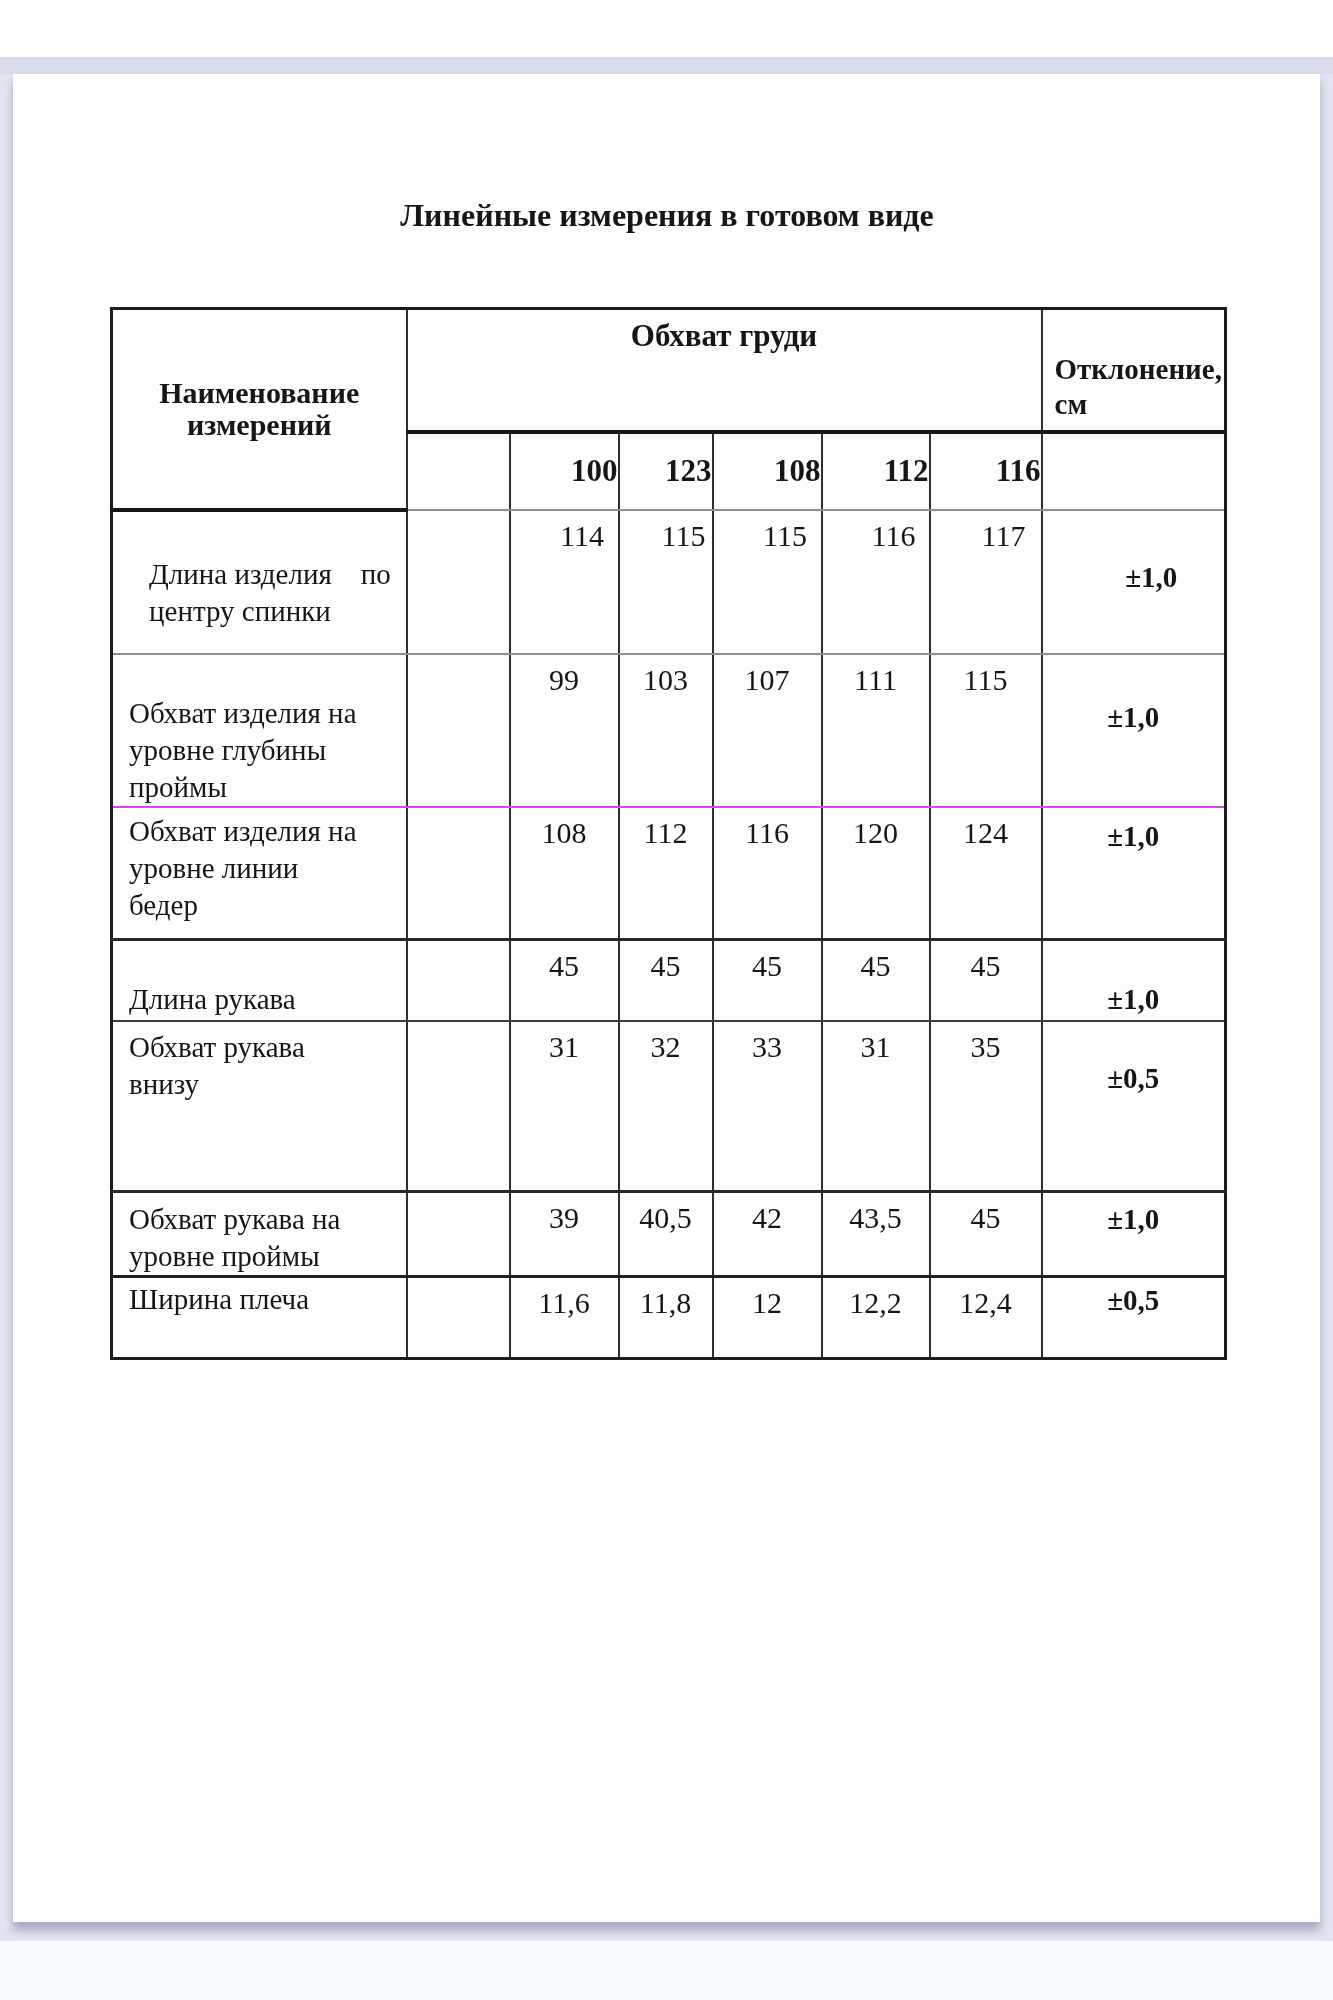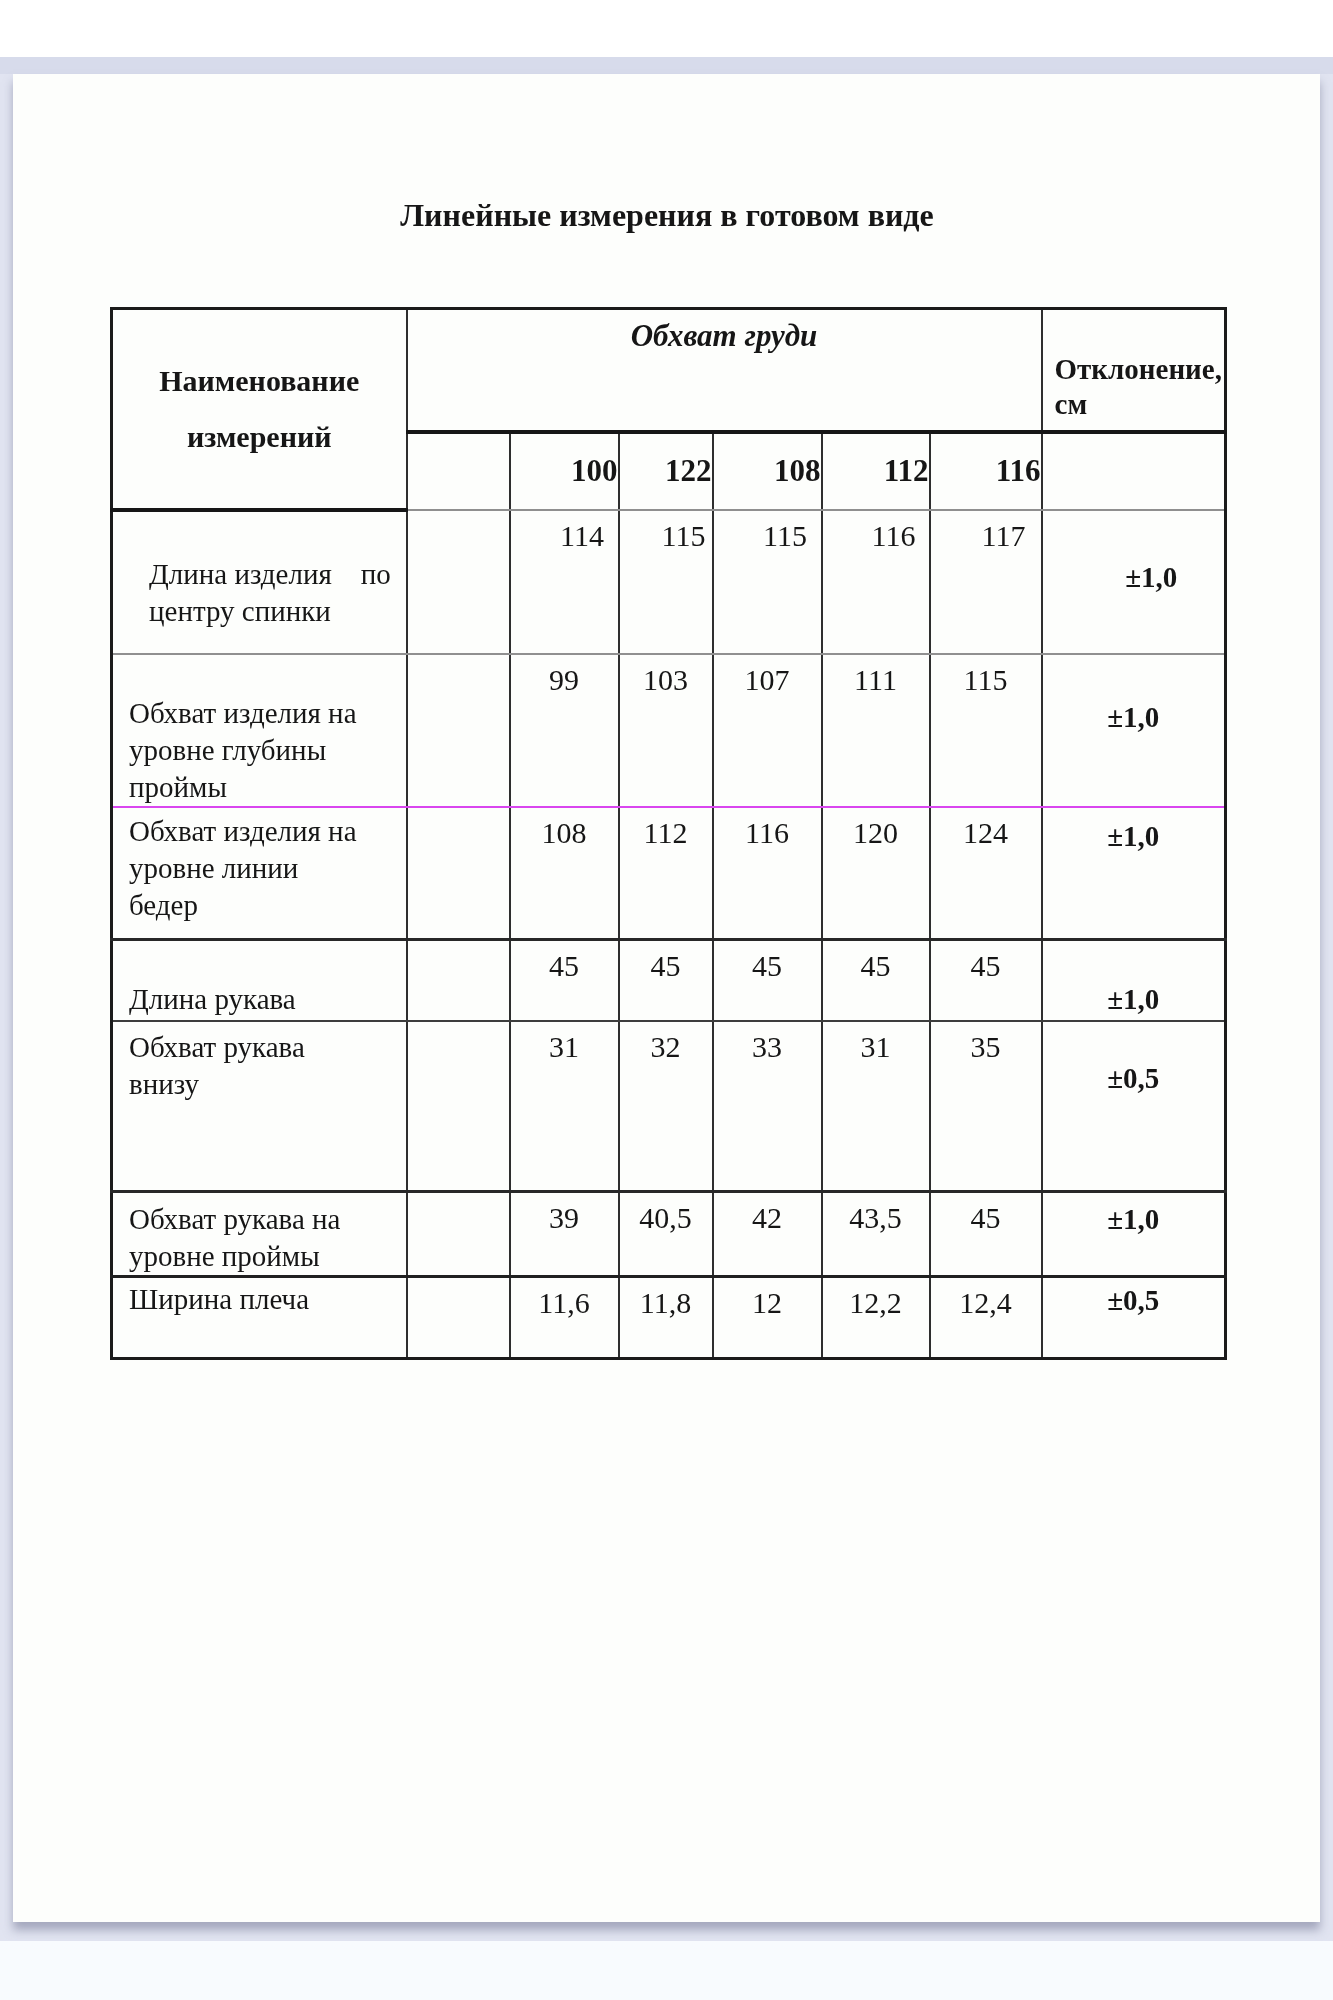--- a/index.html
+++ b/index.html
@@ -31,27 +31,27 @@
   }
   td{
     padding:0;vertical-align:top;
     font-size:30px;line-height:36px;
     border-left:2px solid #2e2e2e;
     overflow:hidden;
   }
   td:first-child{border-left:none;}
   td.name-hdr{
     vertical-align:middle;text-align:center;font-weight:bold;
-    white-space:pre-line;font-size:30px;line-height:56px;
+    white-space:pre-line;font-size:30px;line-height:32px;
     border-right:2px solid #2e2e2e;
     border-bottom:2px solid #8f8f8f;
   }
   td.group-hdr{
     text-align:center;vertical-align:top;font-weight:bold;
-    padding-top:8px;font-size:31px;font-style:italic;
+    padding-top:8px;font-size:31px;
   }
   td.dev-hdr{
     vertical-align:bottom;text-align:left;font-weight:bold;
     white-space:pre-line;font-size:29px;line-height:35px;
     padding:0 0 8px 12px;
   }
   td.size{
     text-align:right;vertical-align:middle;font-weight:bold;font-size:31px;
   }
   td.lbl{
@@ -106,21 +106,21 @@
       <tr class="hr1" style="height:123px">
     <td class="name-hdr" rowspan="2">Наименование
 измерений</td>
     <td class="group-hdr" colspan="6">Обхват груди</td>
     <td class="dev-hdr">Отклонение,
 см</td>
   </tr>
   <tr class="hr2" style="height:78px">
     <td></td>
     <td class="size">100</td>
-    <td class="size">122</td>
+    <td class="size">123</td>
     <td class="size">108</td>
     <td class="size">112</td>
     <td class="size">116</td>
     <td></td>
   </tr>
 
   <tr class="r1" style="height:144px">
     <td class="lbl">Длина изделия  по
 центру спинки</td>
     <td></td>

